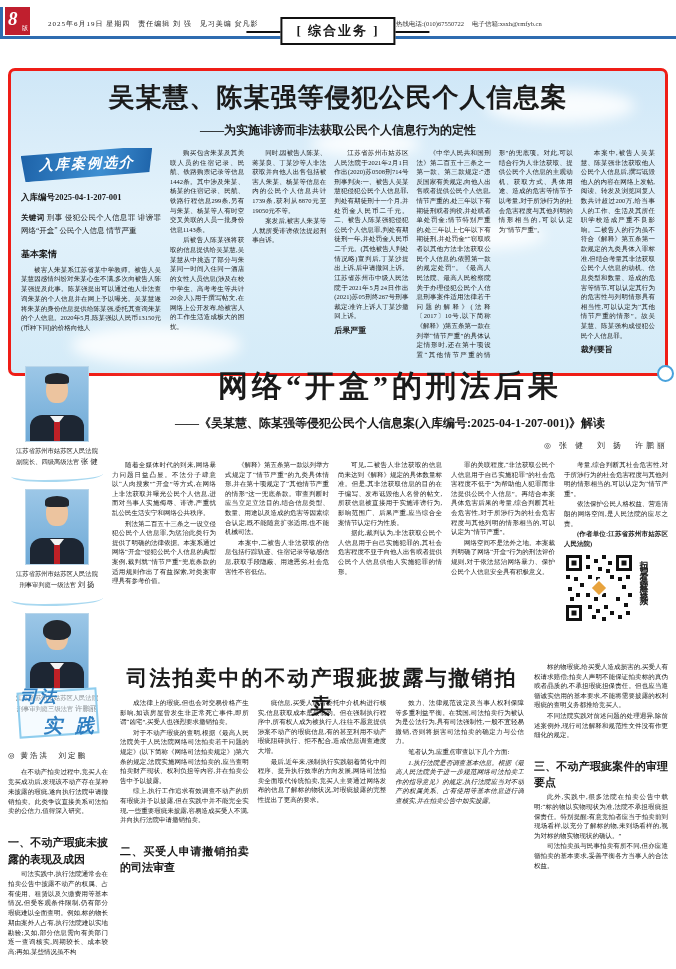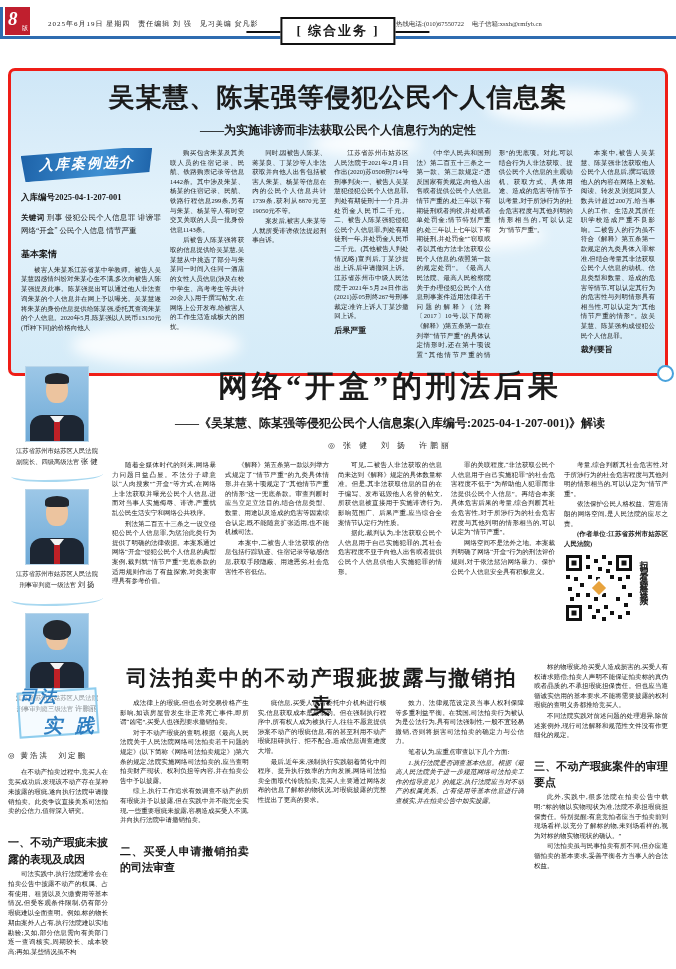--- a/index.html
+++ b/index.html
@@ -68,21 +68,21 @@
     background:#1d2633;border-radius:12px 12px 0 0;}
   .ph-collar{position:absolute;bottom:16px;left:50%;transform:translateX(-50%);width:0;height:0;
     border-left:7px solid transparent;border-right:7px solid transparent;border-top:9px solid #f4f4f4;}
   .ph-tie{position:absolute;bottom:0;left:50%;transform:translateX(-50%);width:6px;height:19px;background:#bf2026;}
   .judge-cap{font-size:6.3px;line-height:1.55;margin-top:4px;color:#222;}
   .judge-name{font-weight:normal;font-size:7.5px;}
   .judge-div{height:9px;border-bottom:2px solid #a8d8f0;border-radius:0 0 70% 40%/0 0 9px 6px;margin:4px 3px 7px;}
   .mid-main{position:absolute;left:104px;top:0;width:556px;}
   .mid-title{text-align:center;font-size:30px;font-weight:900;letter-spacing:4px;}
   .mid-subtitle{text-align:center;font-size:12px;font-weight:bold;margin-top:8px;}
-  .mid-byline{text-align:center;font-size:8px;margin-top:8px;letter-spacing:3px;color:#333;}
+  .mid-byline{text-align:right;font-size:8px;margin-top:8px;letter-spacing:3px;color:#333;}
   .mid-cols{display:flex;gap:9px;margin-top:9px;height:196px;overflow:hidden;}
   .mcol{flex:1;font-size:6.5px;line-height:1.48;text-align:justify;}
   .mcol p{margin:0 0 1px;text-indent:2em;}
   .author-unit{font-weight:bold;text-indent:2em;}
   .qr-block{display:flex;margin-top:5px;align-items:flex-start;}
   .qr-caption{writing-mode:vertical-rl;font-size:8.5px;font-weight:bold;letter-spacing:4px;margin-left:4px;color:#222;}
   
   .bottom{position:absolute;left:8px;top:660px;width:660px;height:302px;}
   .bot-headline{position:absolute;left:112px;top:4px;width:404px;text-align:center;
     font-size:21px;font-weight:900;letter-spacing:2px;}

